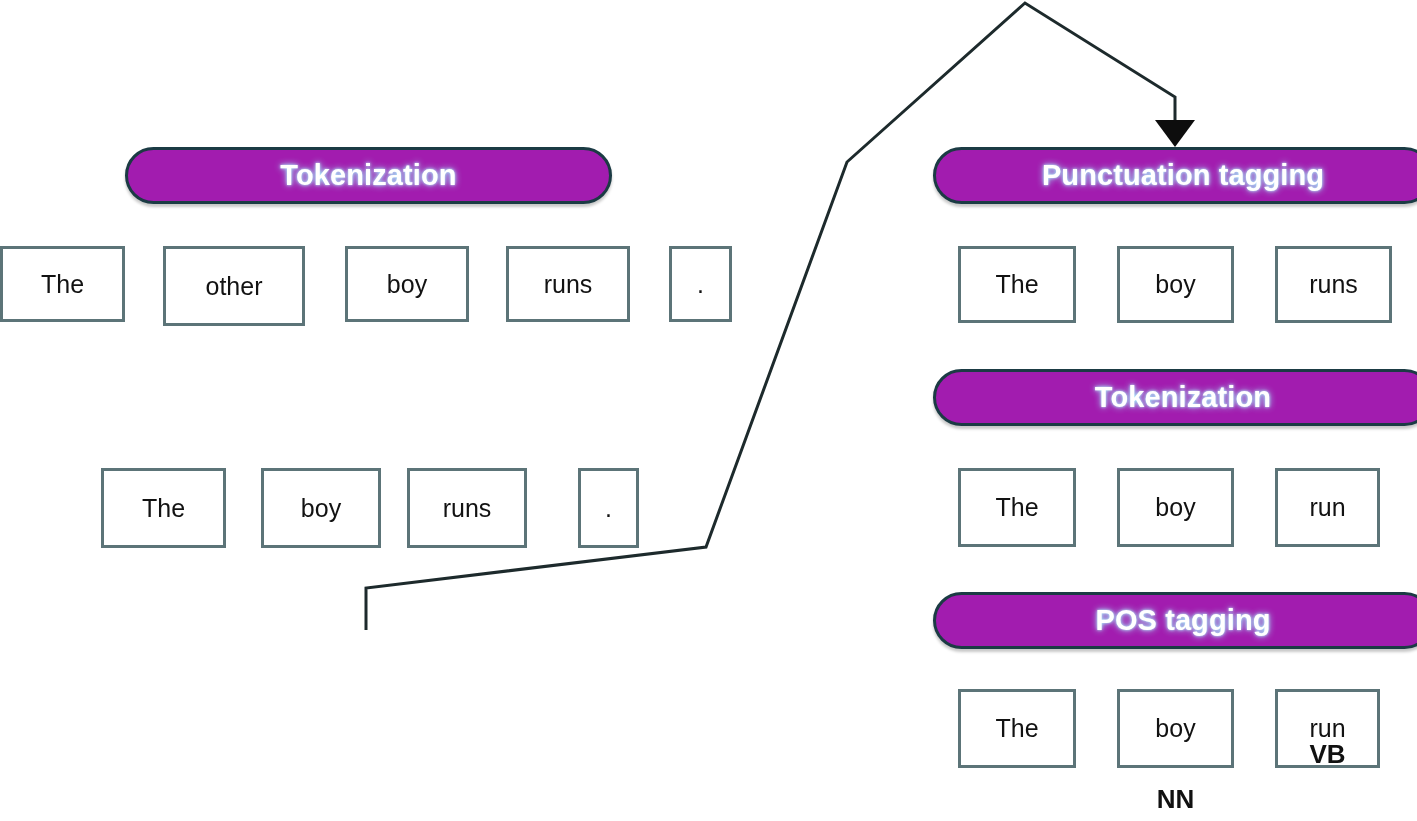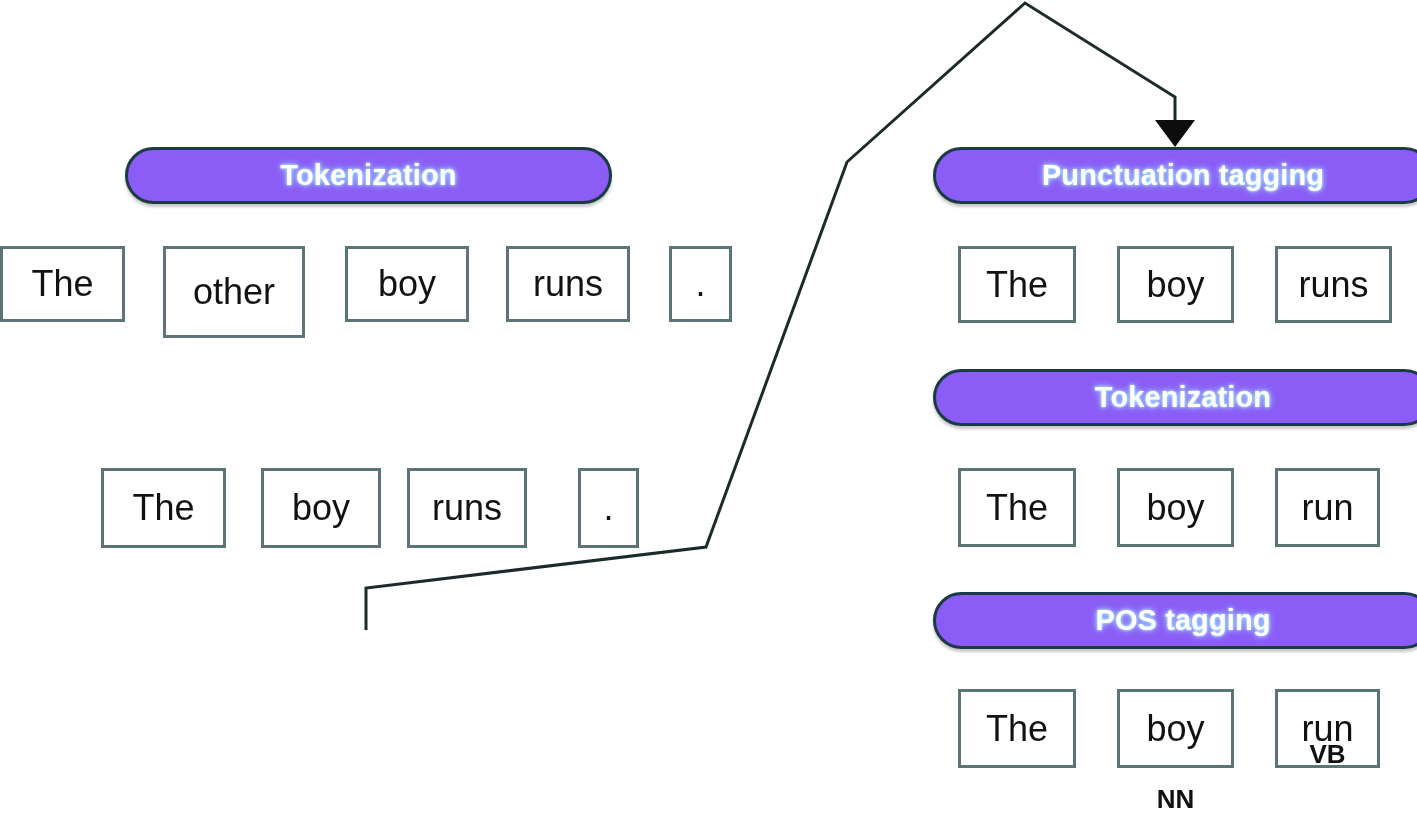--- a/index.html
+++ b/index.html
@@ -31,21 +31,21 @@
   .sentence-box .txt {
     font-size: 30px;
     color: #111111;
     letter-spacing: -0.2px;
   }
 
   
   .pill {
     position: absolute;
     box-sizing: border-box;
-    background: #8b5cf6;
+    background: #a21caf;
     border: 3px solid #1b3b44;
     border-radius: 30px;
     display: flex;
     align-items: center;
     justify-content: center;
     box-shadow: 0 3px 3px rgba(0,0,0,0.22);
   }
   .pill .txt {
     font-size: 29px;
     font-weight: bold;
@@ -59,21 +59,21 @@
   .token {
     position: absolute;
     box-sizing: border-box;
     background: #ffffff;
     border: 3px solid #5c7478;
     display: flex;
     align-items: center;
     justify-content: center;
   }
   .token .txt {
-    font-size: 36px;
+    font-size: 25px;
     color: #121212;
   }
 
   
   .pos-tag {
     position: absolute;
     text-align: center;
     font-size: 26px;
     font-weight: bold;
     color: #111111;
@@ -100,21 +100,21 @@
   </svg>
 
 
   <div class="pill" style="left:125px; top:147px; width:487px; height:57px;">
     <span class="txt">Tokenization</span>
   </div>
 
   <div class="token" style="left:0px; top:246px; width:125px; height:76px;">
     <span class="txt">The</span>
   </div>
-  <div class="token" style="left:163px; top:246px; width:142px; height:92px;">
+  <div class="token" style="left:163px; top:246px; width:142px; height:80px;">
     <span class="txt">other</span>
   </div>
   <div class="token" style="left:345px; top:246px; width:124px; height:76px;">
     <span class="txt">boy</span>
   </div>
   <div class="token" style="left:506px; top:246px; width:124px; height:76px;">
     <span class="txt">runs</span>
   </div>
   <div class="token" style="left:669px; top:246px; width:63px; height:76px;">
     <span class="txt">.</span>

